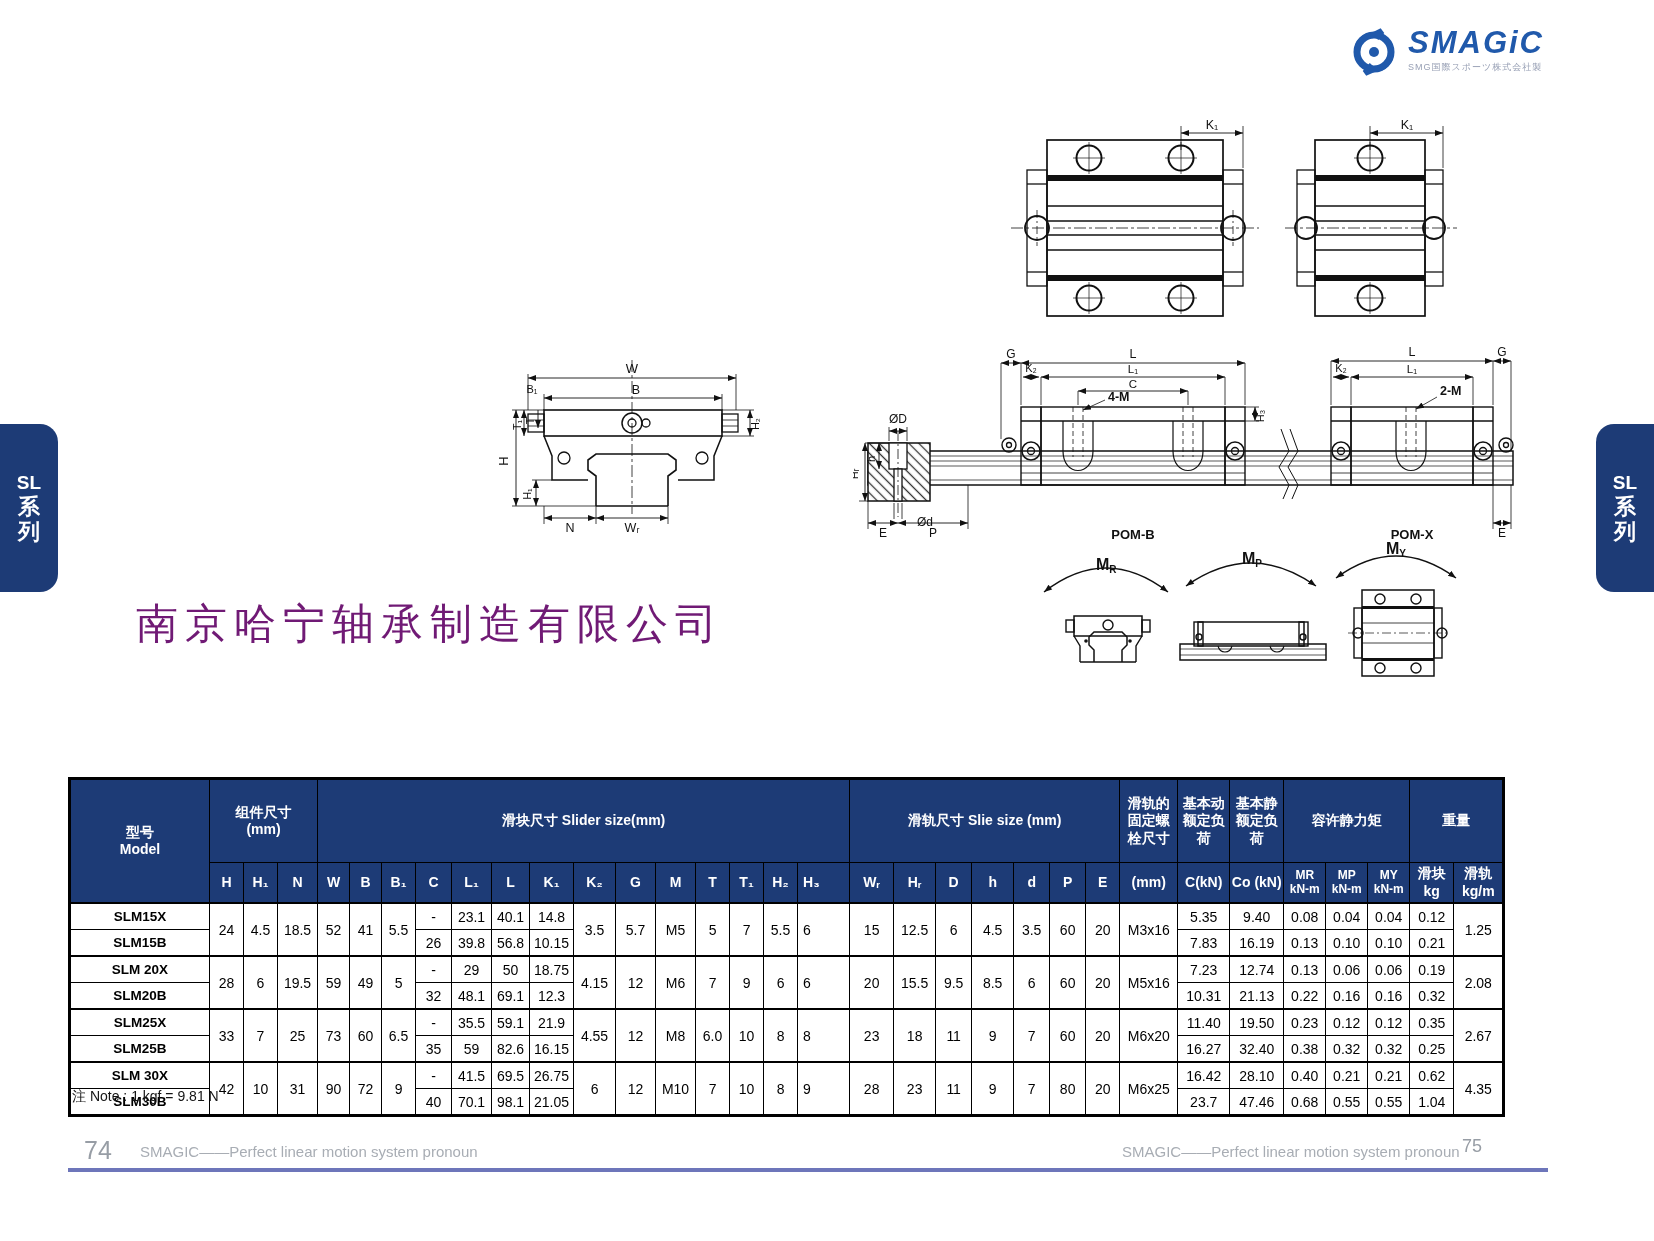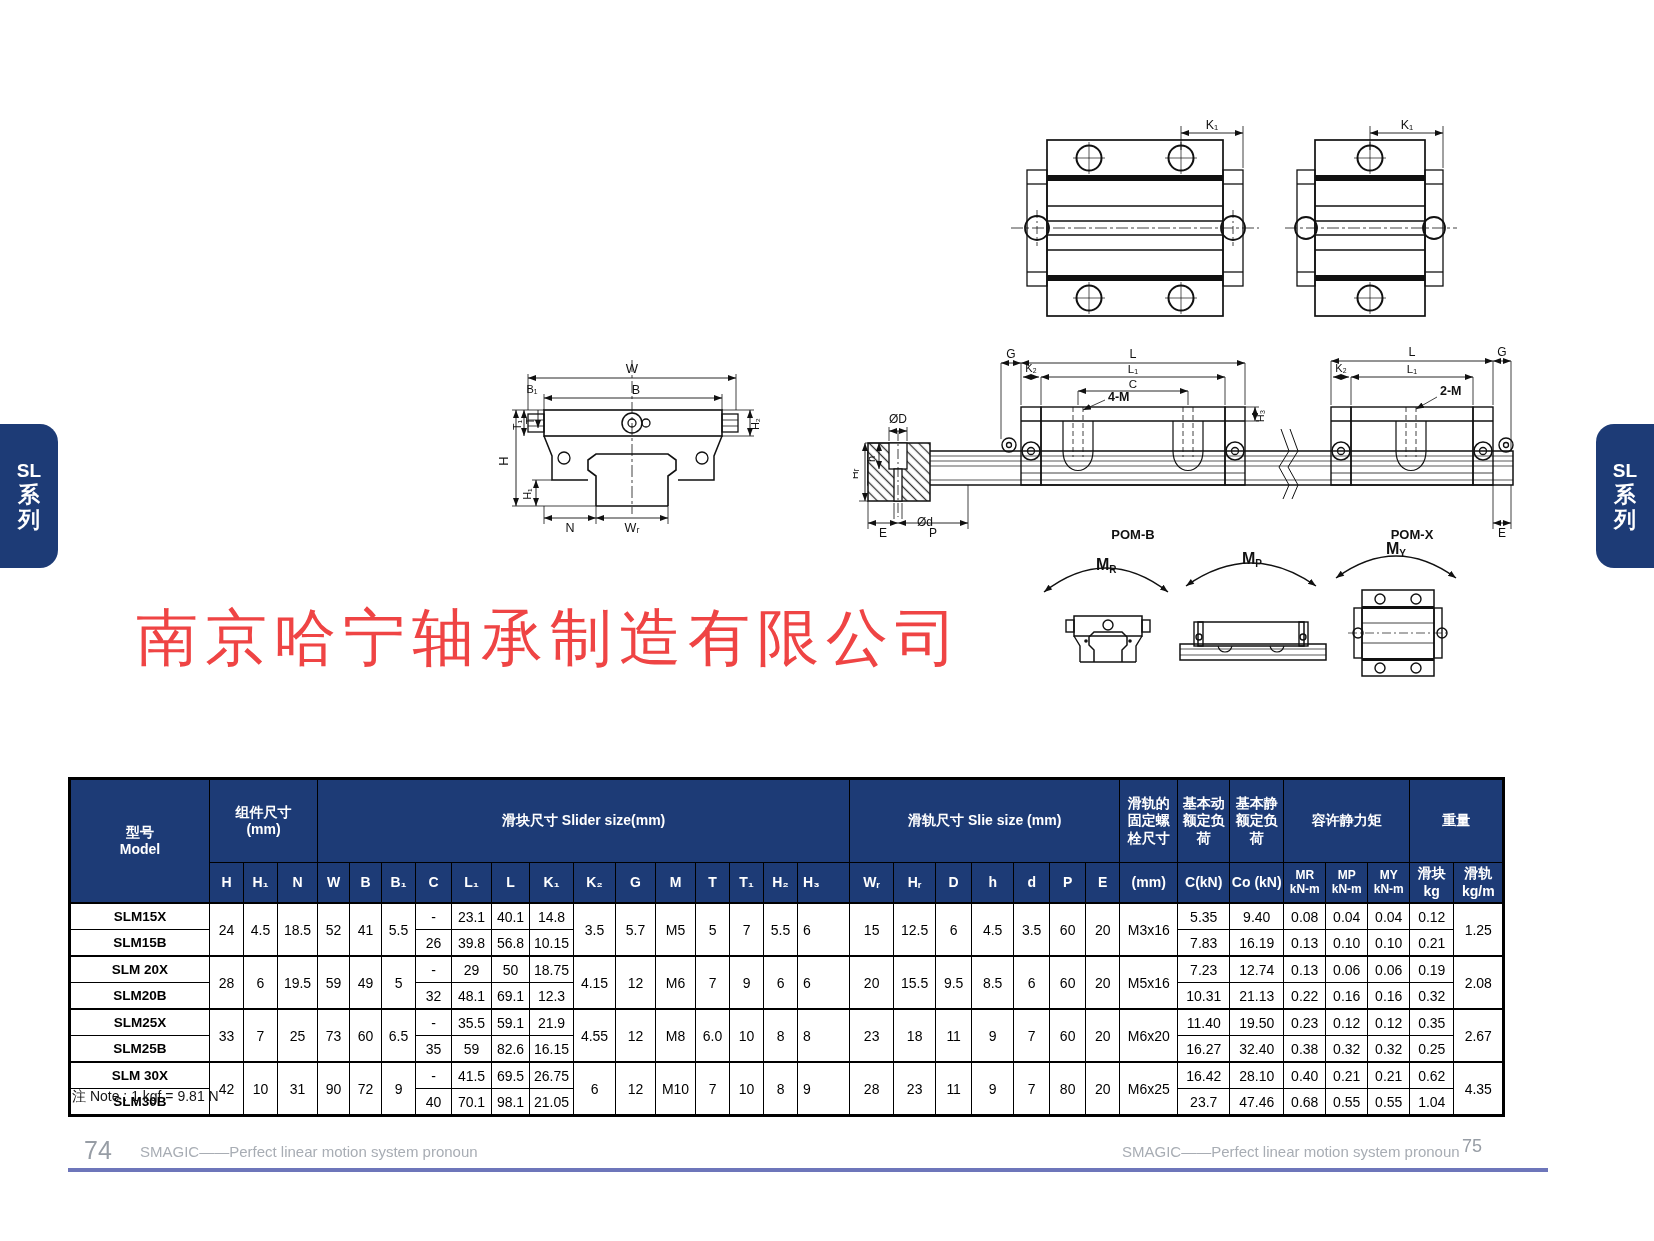--- a/index.html
+++ b/index.html
@@ -7,28 +7,28 @@
         font-family:"Liberation Sans","DejaVu Sans",sans-serif;color:#111;}
   .abs{position:absolute;}
   
   #title{left:74px;top:100px;font-size:30px;font-weight:bold;letter-spacing:1px;color:#0d0d0d;}
   
   #logo{left:1348px;top:26px;display:flex;align-items:flex-start;gap:8px;}
   #logo .txt{display:flex;flex-direction:column;}
   #logo .brand{font-size:31px;font-weight:bold;font-style:italic;color:#2059ab;letter-spacing:2px;line-height:1.1;}
   #logo .tagline{font-size:9px;color:#98a0b5;letter-spacing:1px;margin-top:1px;}
   
-  .side-tab{width:58px;height:144px;background:#1d3b76;color:#fff;display:flex;flex-direction:column;
+  .side-tab{width:58px;height:168px;background:#1d3b76;color:#fff;display:flex;flex-direction:column;
             align-items:center;justify-content:center;font-weight:bold;line-height:1.15;}
   #tab-left{left:0;top:424px;border-radius:0 18px 18px 0;}
   #tab-right{right:0;top:424px;border-radius:18px 0 0 18px;}
   .side-tab .en{font-size:19px;}
   .side-tab .cn{font-size:22px;}
   
-  #company{left:136px;top:596px;font-size:62px;letter-spacing:7px;white-space:nowrap;color:#ef4444;
+  #company{left:136px;top:596px;font-size:42px;letter-spacing:7px;white-space:nowrap;color:#701a75;
            font-family:"Liberation Serif","DejaVu Serif",serif;}
   
   #note{left:72px;top:1088px;font-size:14px;color:#141414;}
   
   #footer-line{left:68px;top:1168px;width:1480px;height:4px;background:#6d76ba;}
   #pg-left{left:84px;top:1136px;font-size:25px;color:#979da5;}
   #slogan-left{left:140px;top:1143px;font-size:15px;color:#a8adb4;}
   #slogan-right{left:1122px;top:1143px;font-size:15px;color:#a8adb4;}
   #pg-right{left:1462px;top:1136px;font-size:18px;color:#979da5;}
   
@@ -62,20 +62,32 @@
           <path d="M8,0L0,3L8,6Z" fill="#111"></path>
         </marker>
       <pattern id="hatch" patternUnits="userSpaceOnUse" width="7" height="7" patternTransform="rotate(45)">
         <rect width="7" height="7" fill="#fff"></rect>
         <line x1="0" y1="3.5" x2="7" y2="3.5" stroke="#333" stroke-width="1.3"></line>
       </pattern>
     </defs>
   </svg>
 
 
+  <div class="abs" id="logo">
+    <svg width="52" height="52" viewBox="0 0 52 52">
+      <circle cx="26" cy="26" r="17" fill="none" stroke="#2059ab" stroke-width="7"></circle>
+      <path d="M9,26 a17,17 0 0 1 17,-17 l8,-4 -6,7" fill="none" stroke="#2059ab" stroke-width="6"></path>
+      <path d="M43,26 a17,17 0 0 1 -17,17 l-9,4 7,-8" fill="none" stroke="#2059ab" stroke-width="6"></path>
+      <circle cx="26" cy="26" r="5" fill="#2059ab"></circle>
+    </svg>
+    <div class="txt">
+      <span class="brand">SMAGiC</span>
+      <span class="tagline">SMG国際スポーツ株式会社製</span>
+    </div>
+  </div>
 
   <div class="abs side-tab" id="tab-left">
     <span class="en">SL</span>
     <span class="cn">系</span>
     <span class="cn">列</span>
   </div>
   <div class="abs side-tab" id="tab-right">
     <span class="en">SL</span>
     <span class="cn">系</span>
     <span class="cn">列</span>

